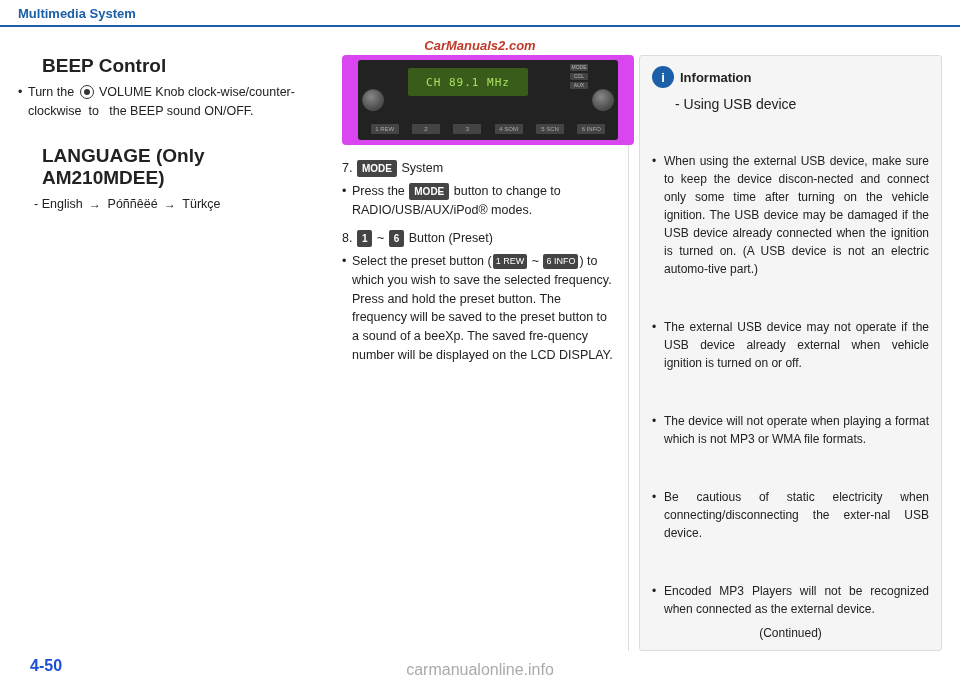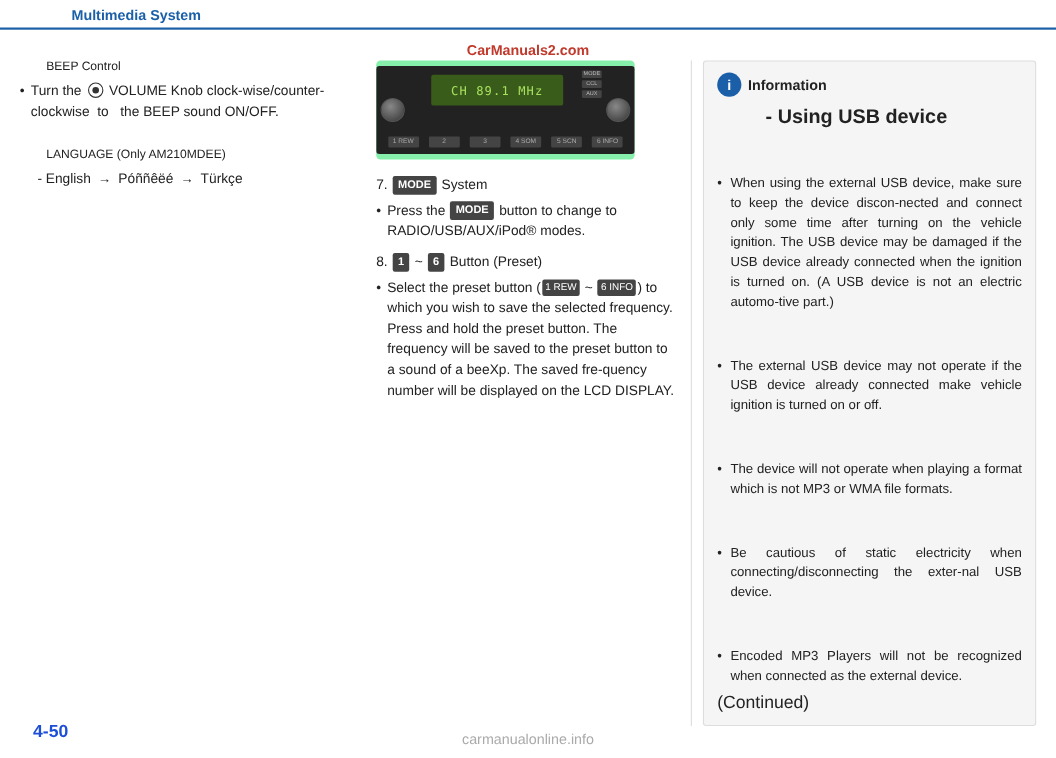--- a/index.html
+++ b/index.html
@@ -17,31 +17,31 @@
     .header-bar {
       display: flex;
       align-items: center;
       border-bottom: 2px solid #1a5fa8;
       padding: 6px 18px 4px 18px;
     }
     .header-title {
       color: #1a5fa8;
       font-size: 13px;
       font-weight: bold;
-      margin-left: 47px;
     }
 
     
     .watermark {
       position: absolute;
       top: 38px;
       left: 50%;
       transform: translateX(-50%);
       color: #c0392b;
       font-size: 13px;
+      font-style: italic;
       font-weight: bold;
       z-index: 10;
     }
 
     
     .main-content {
       display: flex;
       padding: 28px 18px 18px 18px;
       gap: 0;
     }
@@ -62,22 +62,22 @@
 
     
     .right-col {
       flex: 1;
       padding-left: 10px;
       border-left: 1px solid #ddd;
     }
 
     
     .section-header {
-      font-weight: normal;
-      font-size: 11px;
+      font-weight: bold;
+      font-size: 19px;
       margin-bottom: 6px;
       padding-left: 24px;
     }
 
     .bullet-list {
       list-style: none;
       padding: 0;
       margin-bottom: 10px;
     }
     .bullet-list li {
@@ -96,23 +96,23 @@
 
     .indent-text {
       padding-left: 16px;
       font-size: 12.5px;
       line-height: 1.5;
       margin-bottom: 4px;
     }
 
     
     .radio-img {
-      width: 235px;
+      width: 292px;
       height: 90px;
-      background: #86efac;
+      background: #d946ef;
       border-radius: 4px;
       margin-bottom: 14px;
       position: relative;
       overflow: hidden;
       display: flex;
       align-items: center;
       justify-content: center;
     }
     .radio-inner {
       width: 260px;
@@ -258,23 +258,23 @@
       justify-content: center;
       font-weight: bold;
       font-size: 13px;
       flex-shrink: 0;
     }
     .info-title {
       font-weight: bold;
       font-size: 13px;
     }
     .info-subtitle {
-      font-weight: bold;
-      font-size: 18px;
-      margin-left: 44px;
+      font-weight: normal;
+      font-size: 14px;
+      margin-left: 23px;
       margin-bottom: 6px;
     }
     .info-bullets {
       list-style: none;
       padding: 0;
     }
     .info-bullets li {
       padding-left: 12px;
       position: relative;
       margin-bottom: 6px;
@@ -299,27 +299,27 @@
       color: #1d4ed8;
     }
 
     
     .footer-watermark {
       position: absolute;
       bottom: 10px;
       left: 50%;
       transform: translateX(-50%);
       color: #aaa;
-      font-size: 13px;
+      font-size: 16px;
     }
 
     
     .continued {
-      text-align: left;
-      font-size: 16px;
+      text-align: center;
+      font-size: 12px;
       margin-top: 8px;
     }
 
     
     .arrow {
       display: inline-block;
       margin: 0 3px;
       font-size: 12px;
     }
 
@@ -424,21 +424,21 @@
     <div class="info-box">
       <div class="info-box-header">
         <div class="info-icon">
           <span>i</span>
         </div>
         <span class="info-title">Information</span>
       </div>
       <div class="info-subtitle">- Using USB device</div>
       <ul class="info-bullets">
         <li>When using the external USB device, make sure to keep the device discon-nected and connect only some time after turning on the vehicle ignition. The USB device may be damaged if the USB device already connected when the ignition is turned on. (A USB device is not an electric automo-tive part.)</li>
-        <li>The external USB device may not operate if the USB device already connected make vehicle ignition is turned on or off.</li>
+        <li>The external USB device may not operate if the USB device already external when vehicle ignition is turned on or off.</li>
         <li>The device will not operate when playing a format which is not MP3 or WMA file formats.</li>
         <li>Be cautious of static electricity when connecting/disconnecting the exter-nal USB device.</li>
         <li>Encoded MP3 Players will not be recognized when connected as the external device.</li>
       </ul>
       <div class="continued">(Continued)</div>
     </div>
   </div>
 
 </div>
 

